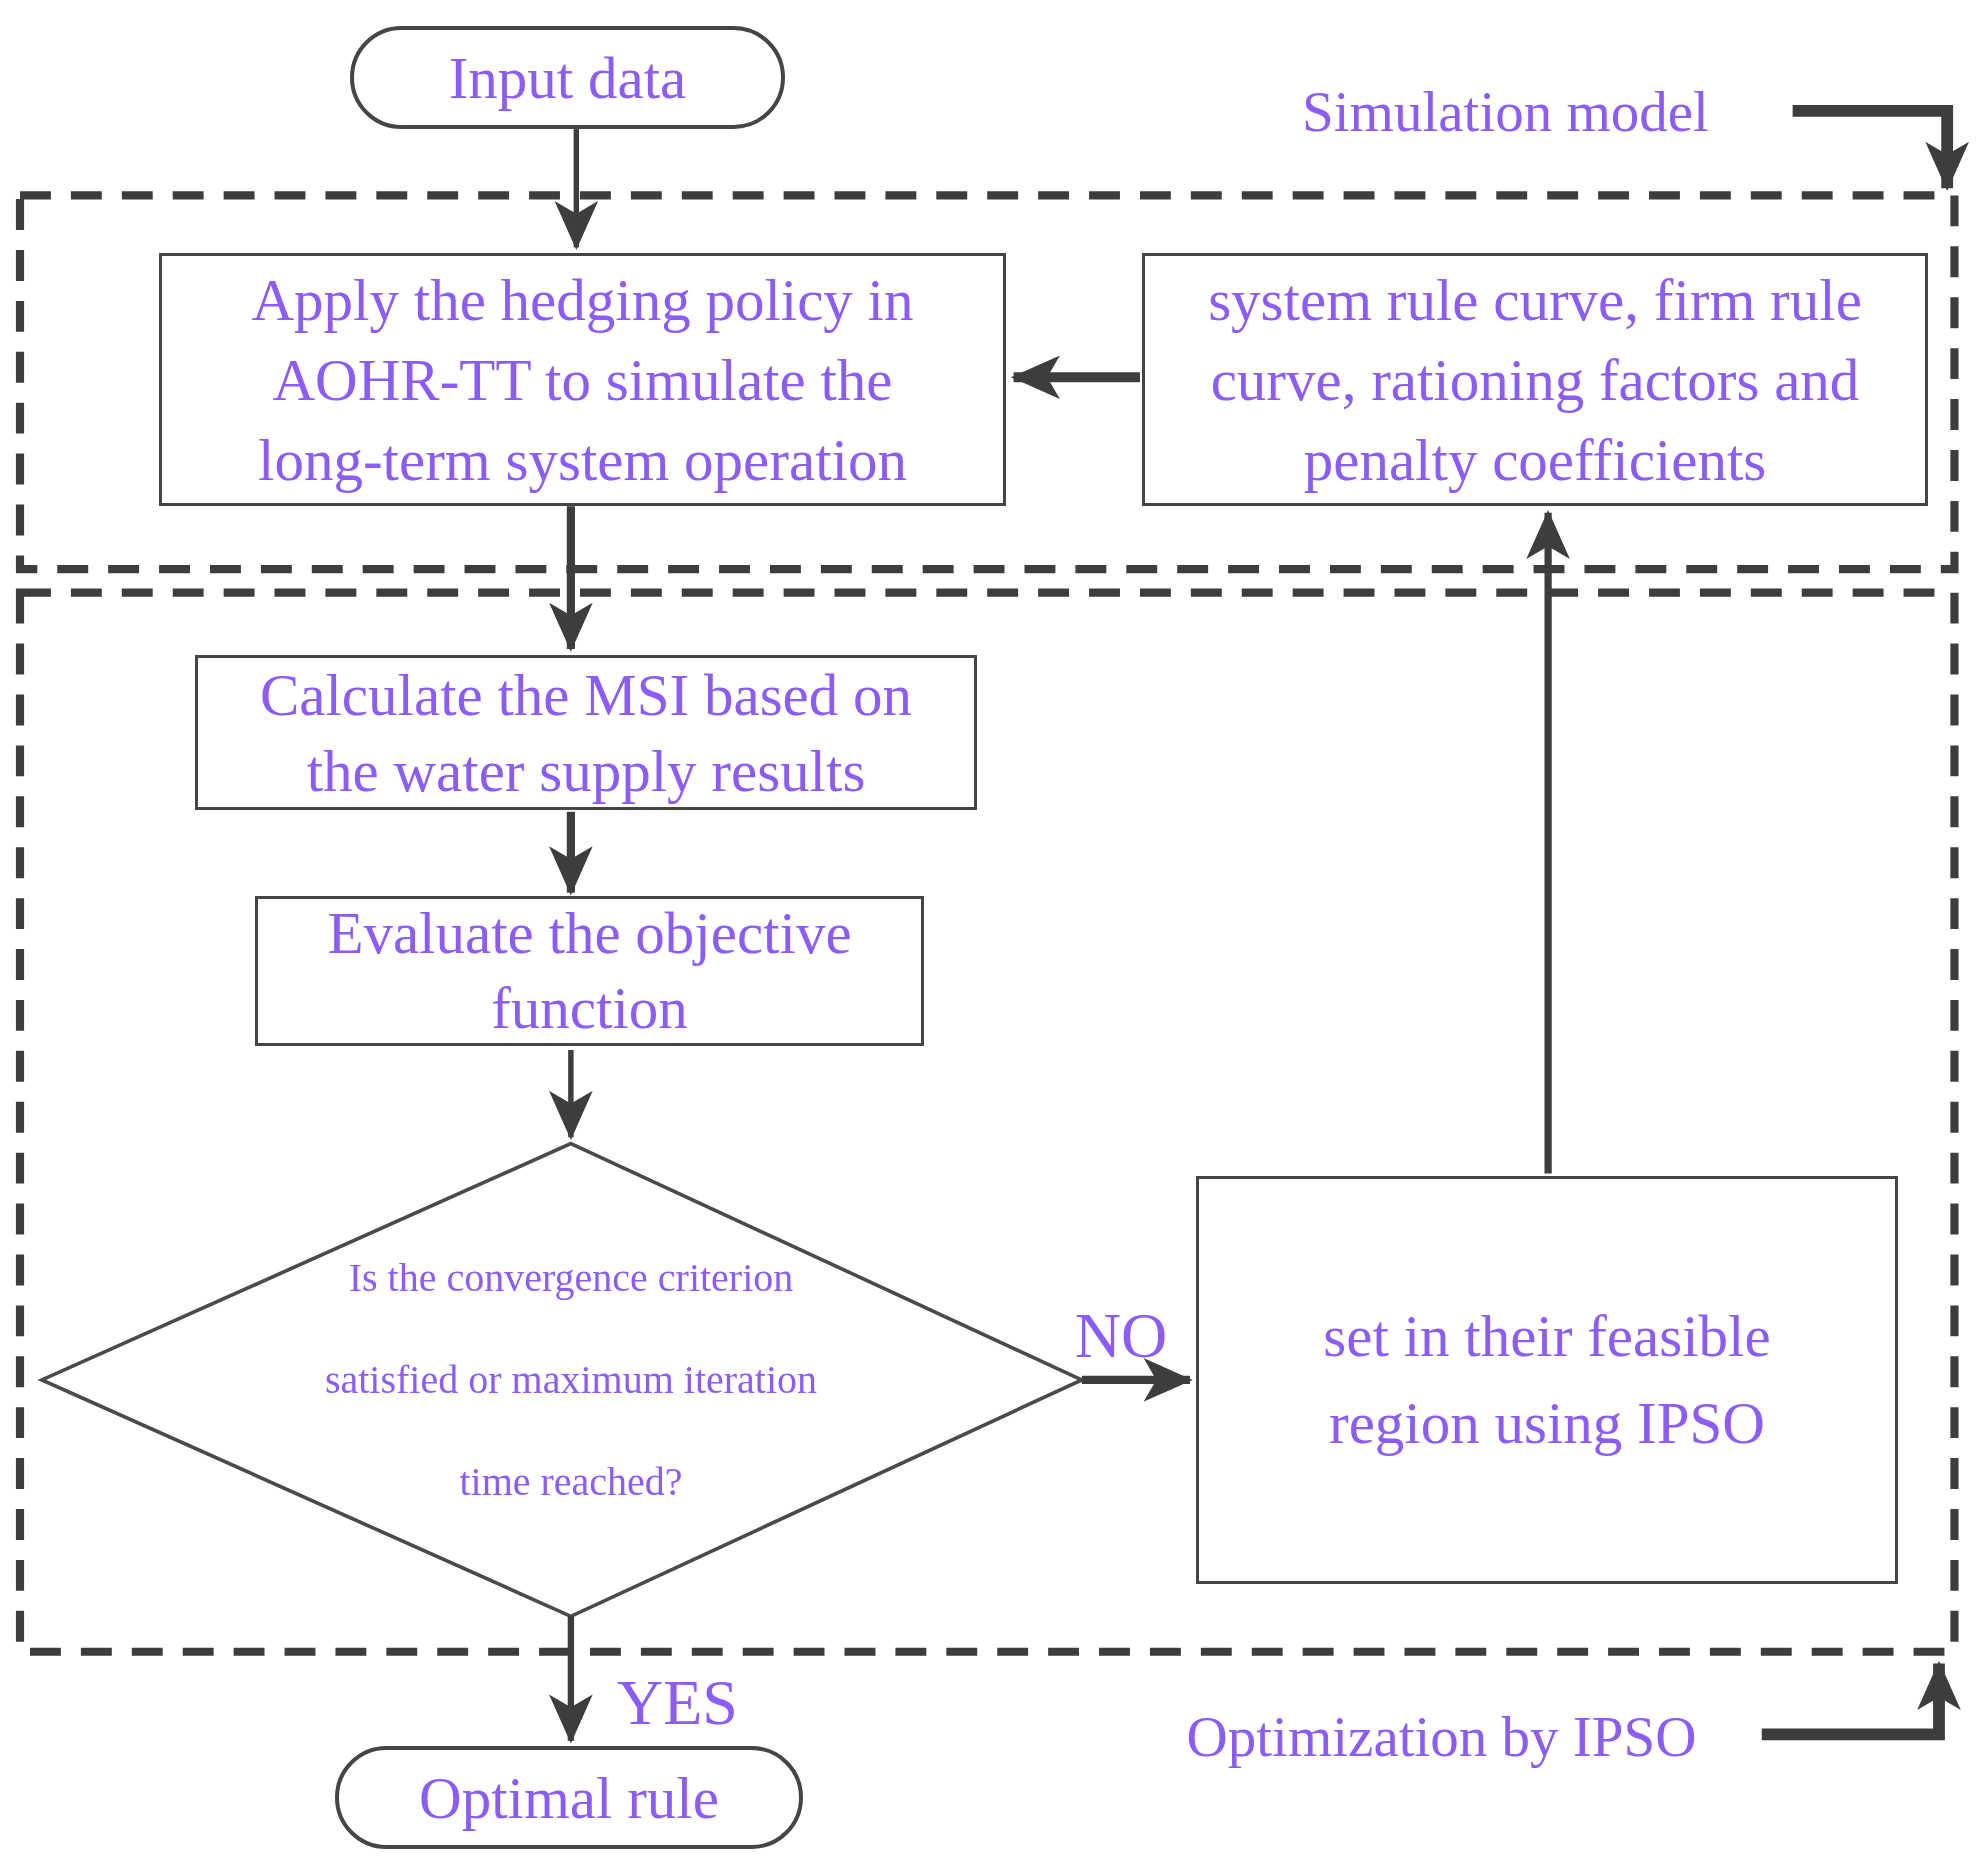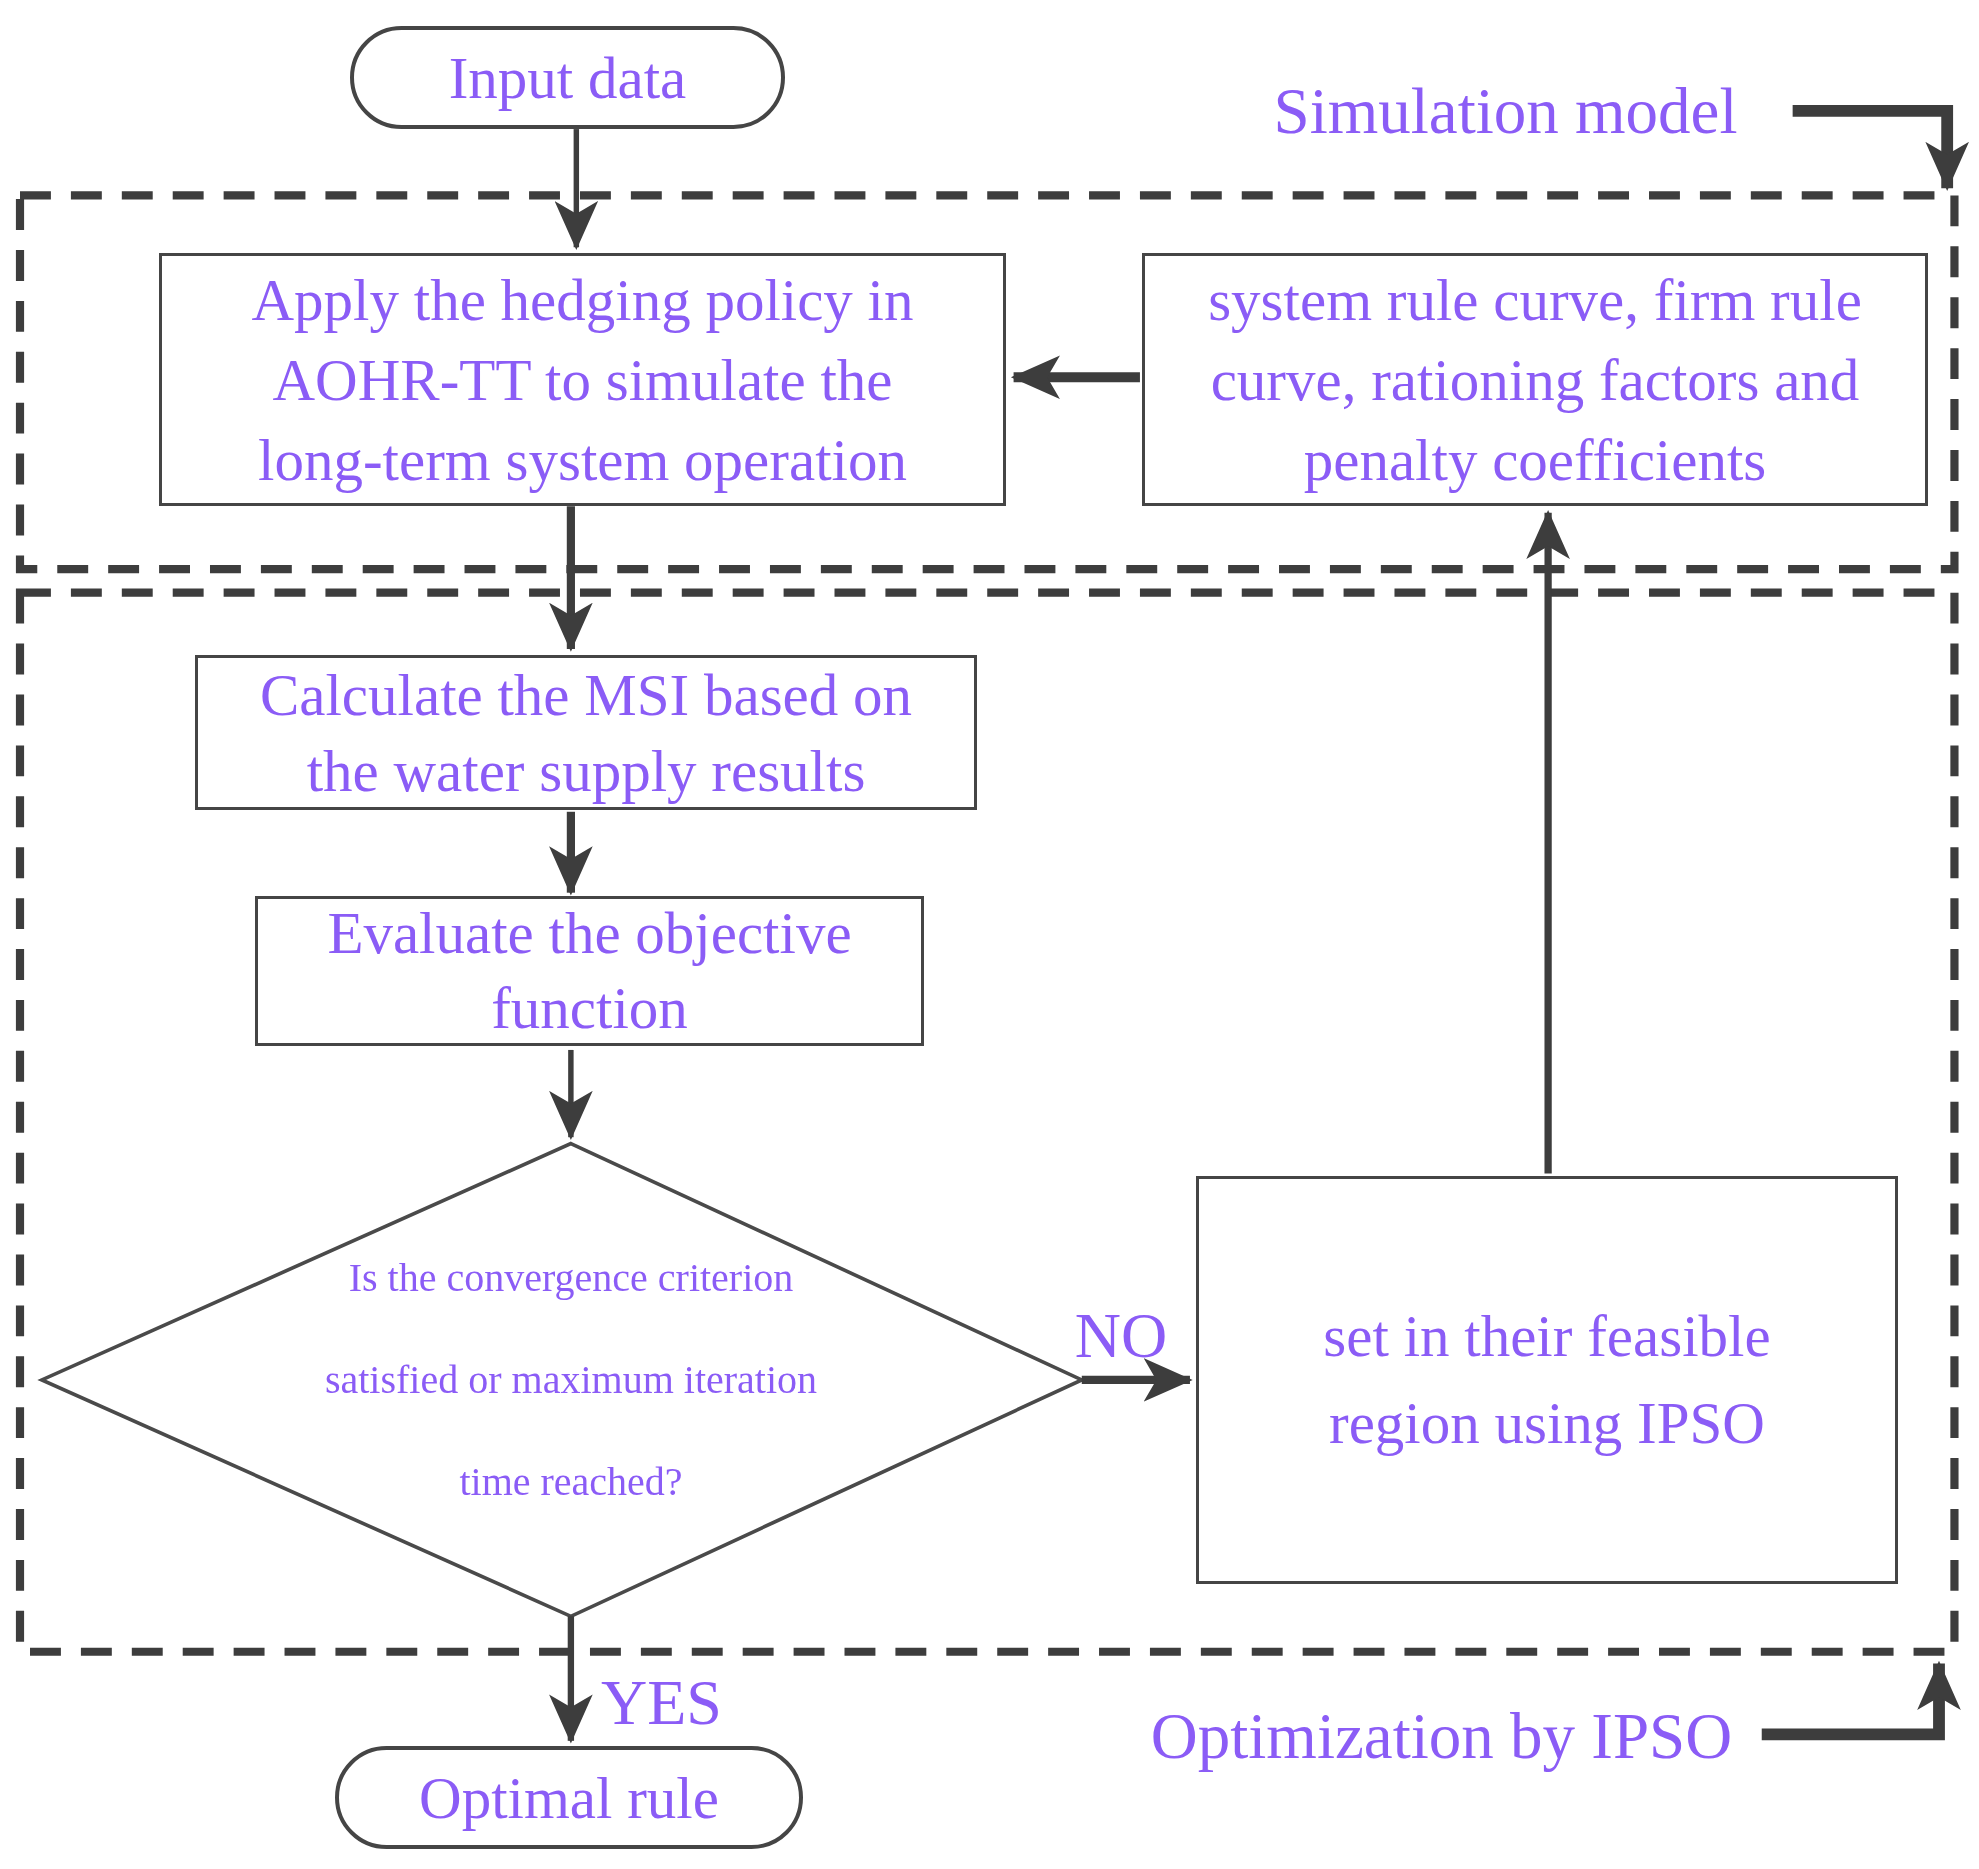--- a/index.html
+++ b/index.html
@@ -45,21 +45,21 @@
     display: flex;
     flex-direction: column;
     align-items: center;
     justify-content: center;
     text-align: center;
     background: transparent;
     font-size: 59px;
     z-index: 3;
   }
   .region-label {
-    font-size: 65px;
+    font-size: 57px;
     line-height: 73px;
     white-space: nowrap;
   }
   .branch-label {
     font-size: 64px;
     line-height: 67px;
   }
   .ln { display: block; }
   svg { display: block; }
 </style>
@@ -132,16 +132,16 @@
   <div class="node stadium" style="left:335px; top:1746px; width:468px; height:103px;text-align:center;">
     <span class="ln">Optimal rule</span>
   </div>
 
   <div class="free-text region-label" style="left:1209px; top:75px; width:593px; height:73px;">Simulation model</div>
 
   <div class="free-text region-label" style="left:1136px; top:1700px; width:611px; height:73px;">Optimization by IPSO</div>
 
   <div class="free-text branch-label" style="left:1046px; top:1302px; width:150px; height:67px;">NO</div>
 
-  <div class="free-text branch-label" style="left:575px; top:1669px; width:173px; height:67px;">YES</div>
+  <div class="free-text branch-label" style="left:591px; top:1669px; width:173px; height:67px;">YES</div>
 
 </div>
 
 
 </body></html>

